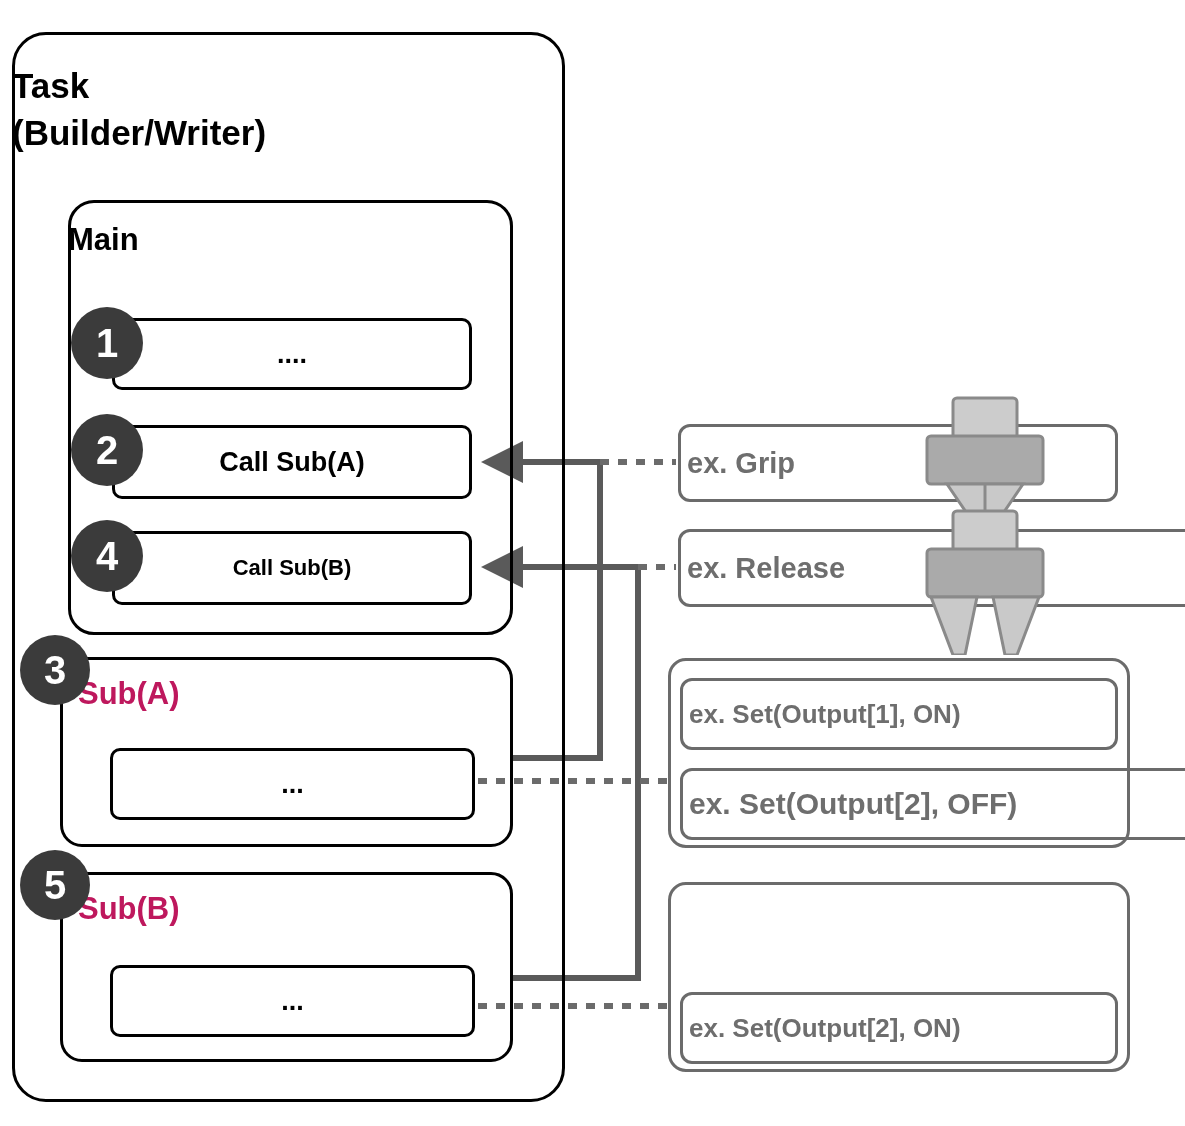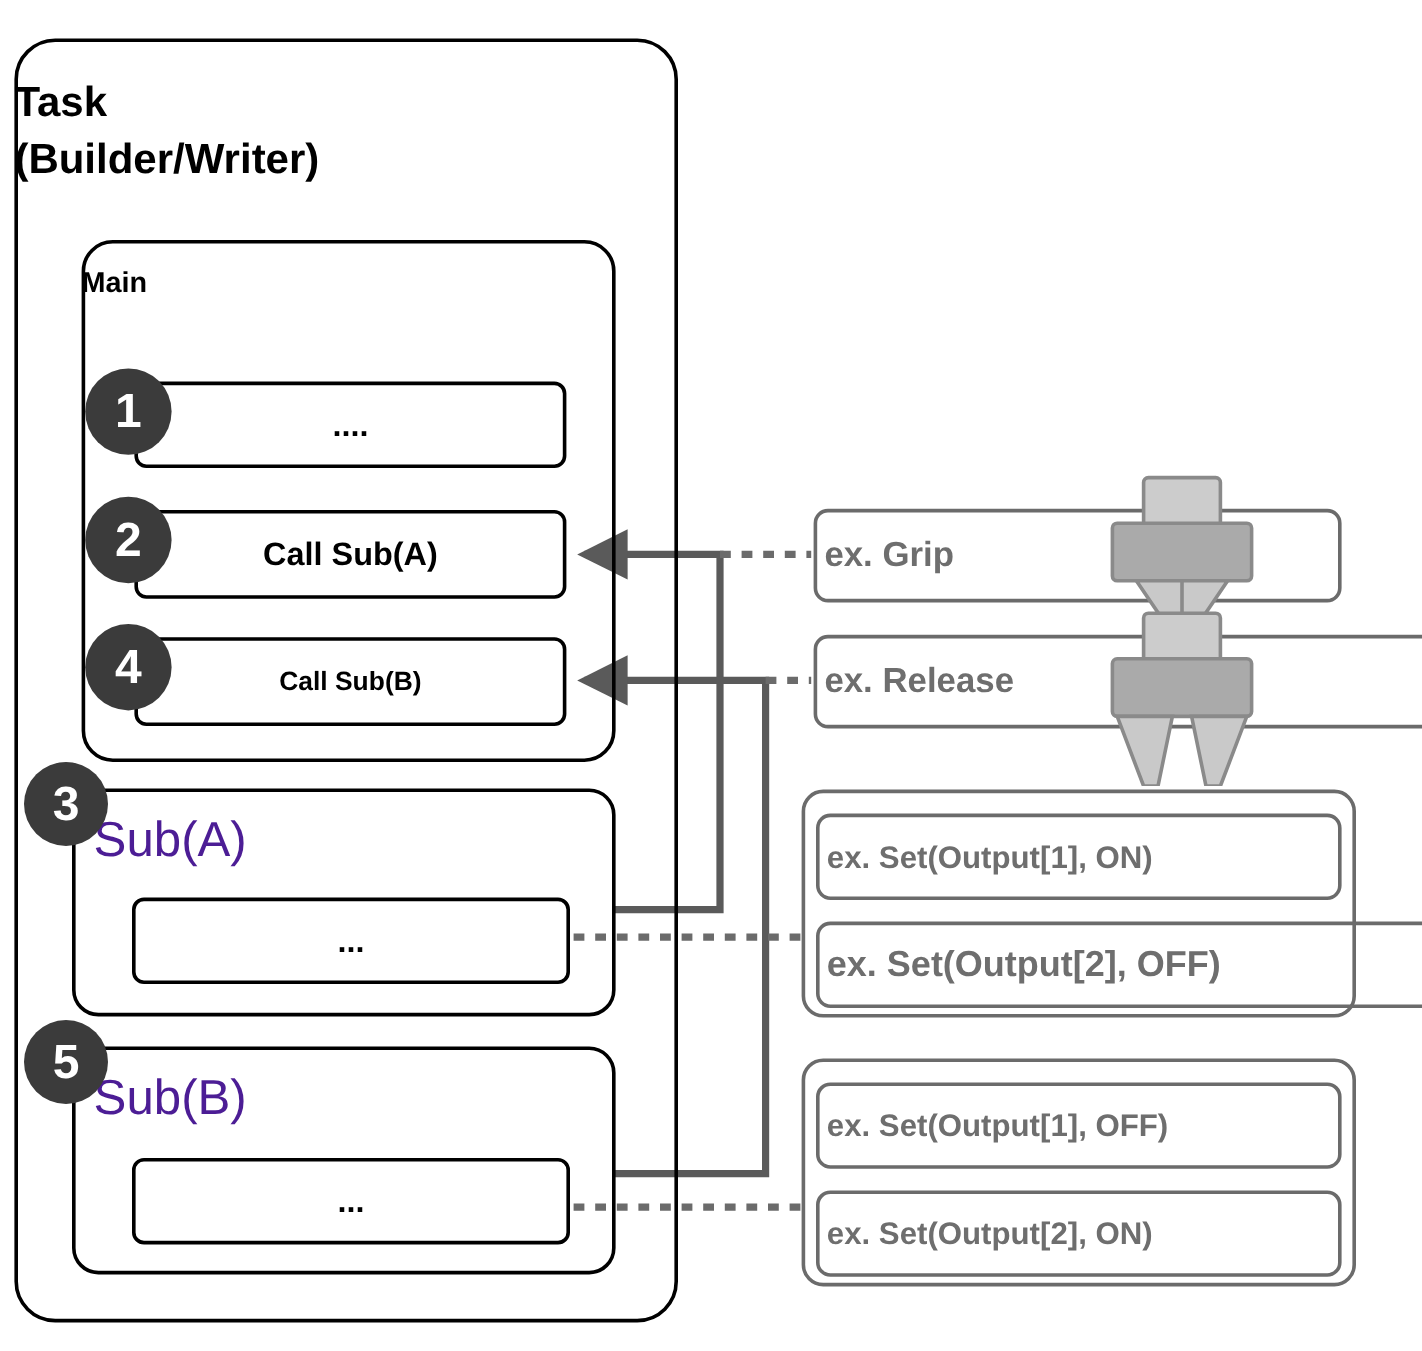--- a/index.html
+++ b/index.html
@@ -77,27 +77,27 @@
     font-weight: bold;
     color: #000;
     text-align: left;
   }
   #task-title {
     left: 12px; top: 62px; width: 553px;
     font-size: 35px; line-height: 1.35;
   }
   #main-title {
     left: 68px; top: 222px; width: 507px;
-    font-size: 24px;
+    font-size: 31px;
   }
   .sub-label {
     position: absolute;
-    font-weight: normal;
-    font-size: 41px;
-    color: #4c1d95;
+    font-weight: bold;
+    font-size: 31px;
+    color: #be185d;
   }
   #sub-a-label { left: 78px; top: 676px; }
   #sub-b-label { left: 78px; top: 891px; }
 
   
   .badge {
     position: absolute;
     border-radius: 50%;
     background: #3b3b3b;
     color: #ffffff;
@@ -226,16 +226,15 @@
     <rect x="12" y="44" width="116" height="48" rx="4" fill="#aaaaaa" stroke="#8a8a8a" stroke-width="3"></rect>
     <polygon points="16,92 62,92 50,150 38,150" fill="#c9c9c9" stroke="#8a8a8a" stroke-width="3"></polygon>
     <polygon points="78,92 124,92 102,150 90,150" fill="#c9c9c9" stroke="#8a8a8a" stroke-width="3"></polygon>
   </svg>
 
   <div class="ex-group" id="grp-a"></div>
   <div class="ex-box" id="ex-a1">ex. Set(Output[1], ON)</div>
   <div class="ex-box" id="ex-a2">ex. Set(Output[2], OFF)</div>
 
   <div class="ex-group" id="grp-b"></div>
-  <div class="ex-box" id="ex-b1">ex. Set(Output[1], OFF)</div>
   <div class="ex-box" id="ex-b2">ex. Set(Output[2], ON)</div>
 
 </div>
 
 </body></html>

